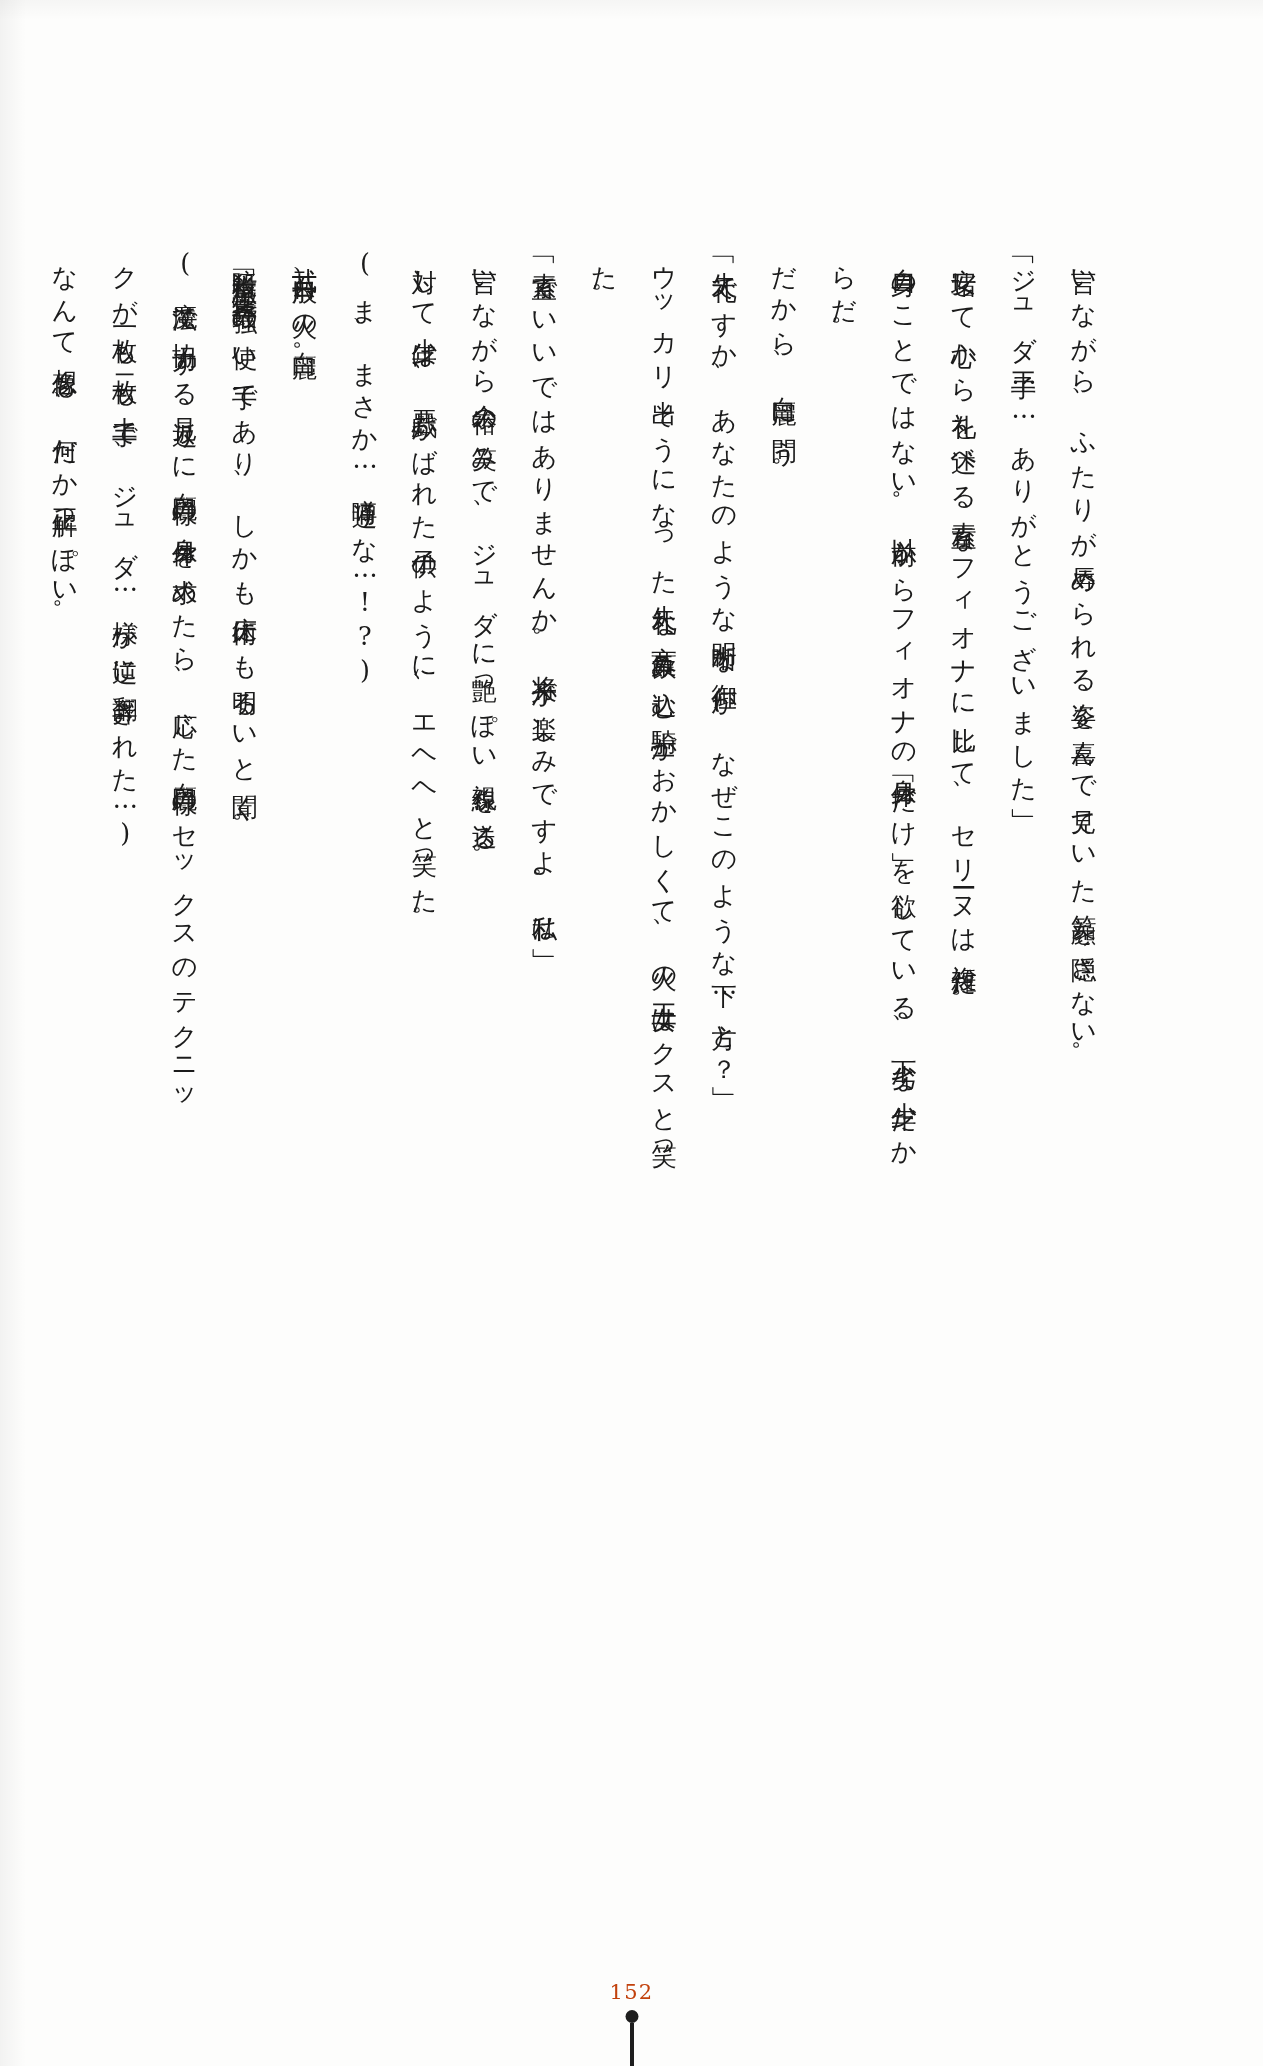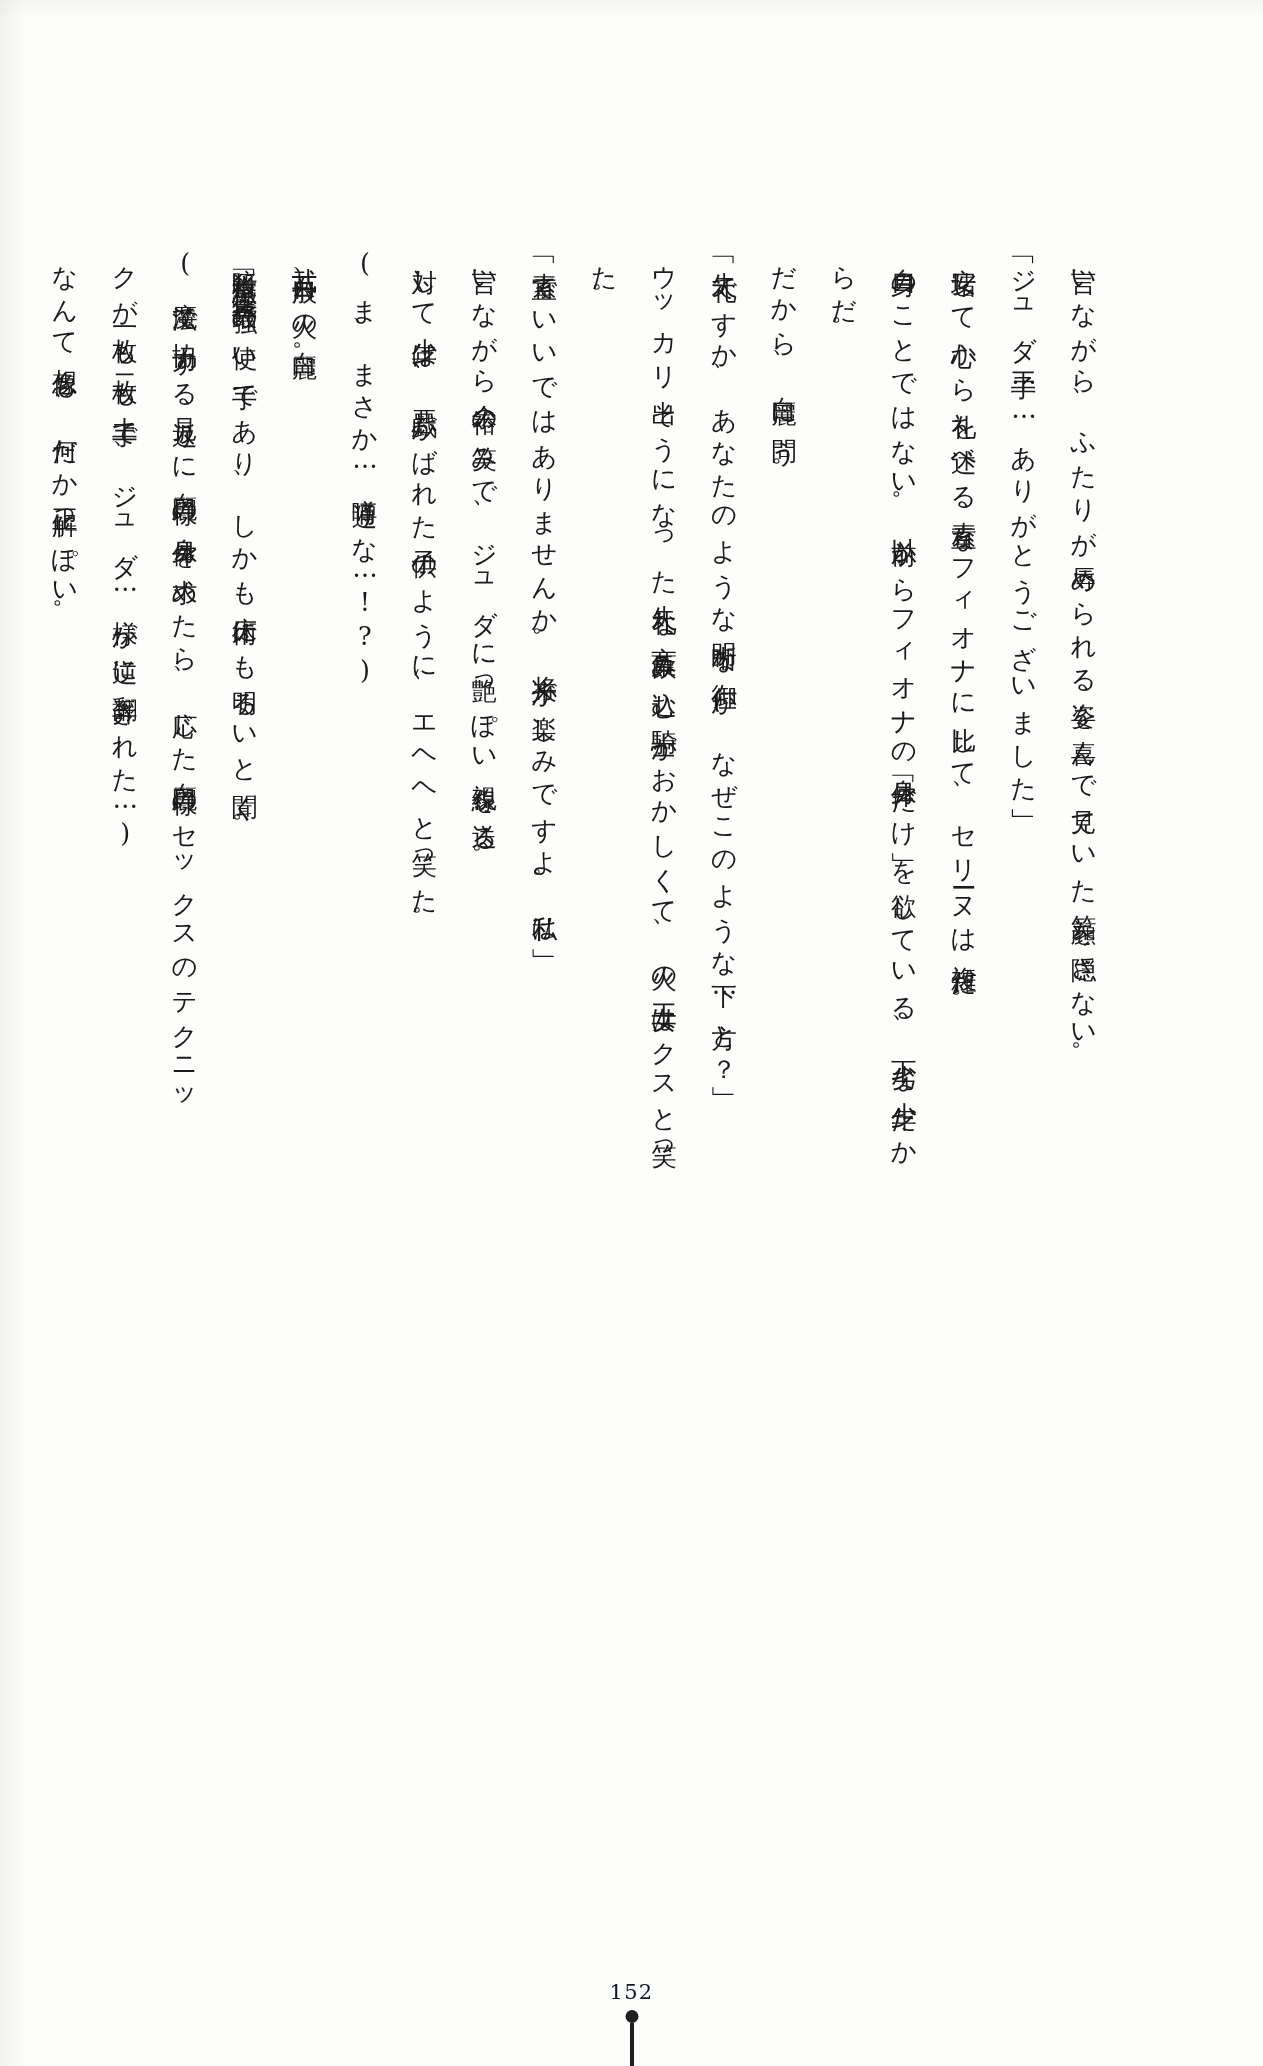--- a/index.html
+++ b/index.html
@@ -48,21 +48,21 @@
 
   
   .page-number {
     position: absolute;
     left: 0;
     right: 0;
     bottom: 62px;
     text-align: center;
     font-size: 21px;
     letter-spacing: 0.06em;
-    color: #0f172a;
+    color: #c2410c;
     font-family: "DejaVu Serif", "Liberation Serif", serif;
   }
 
   
   .page-mark {
     position: absolute;
     left: 50%;
     transform: translateX(-50%);
     bottom: 0;
     width: 30px;

